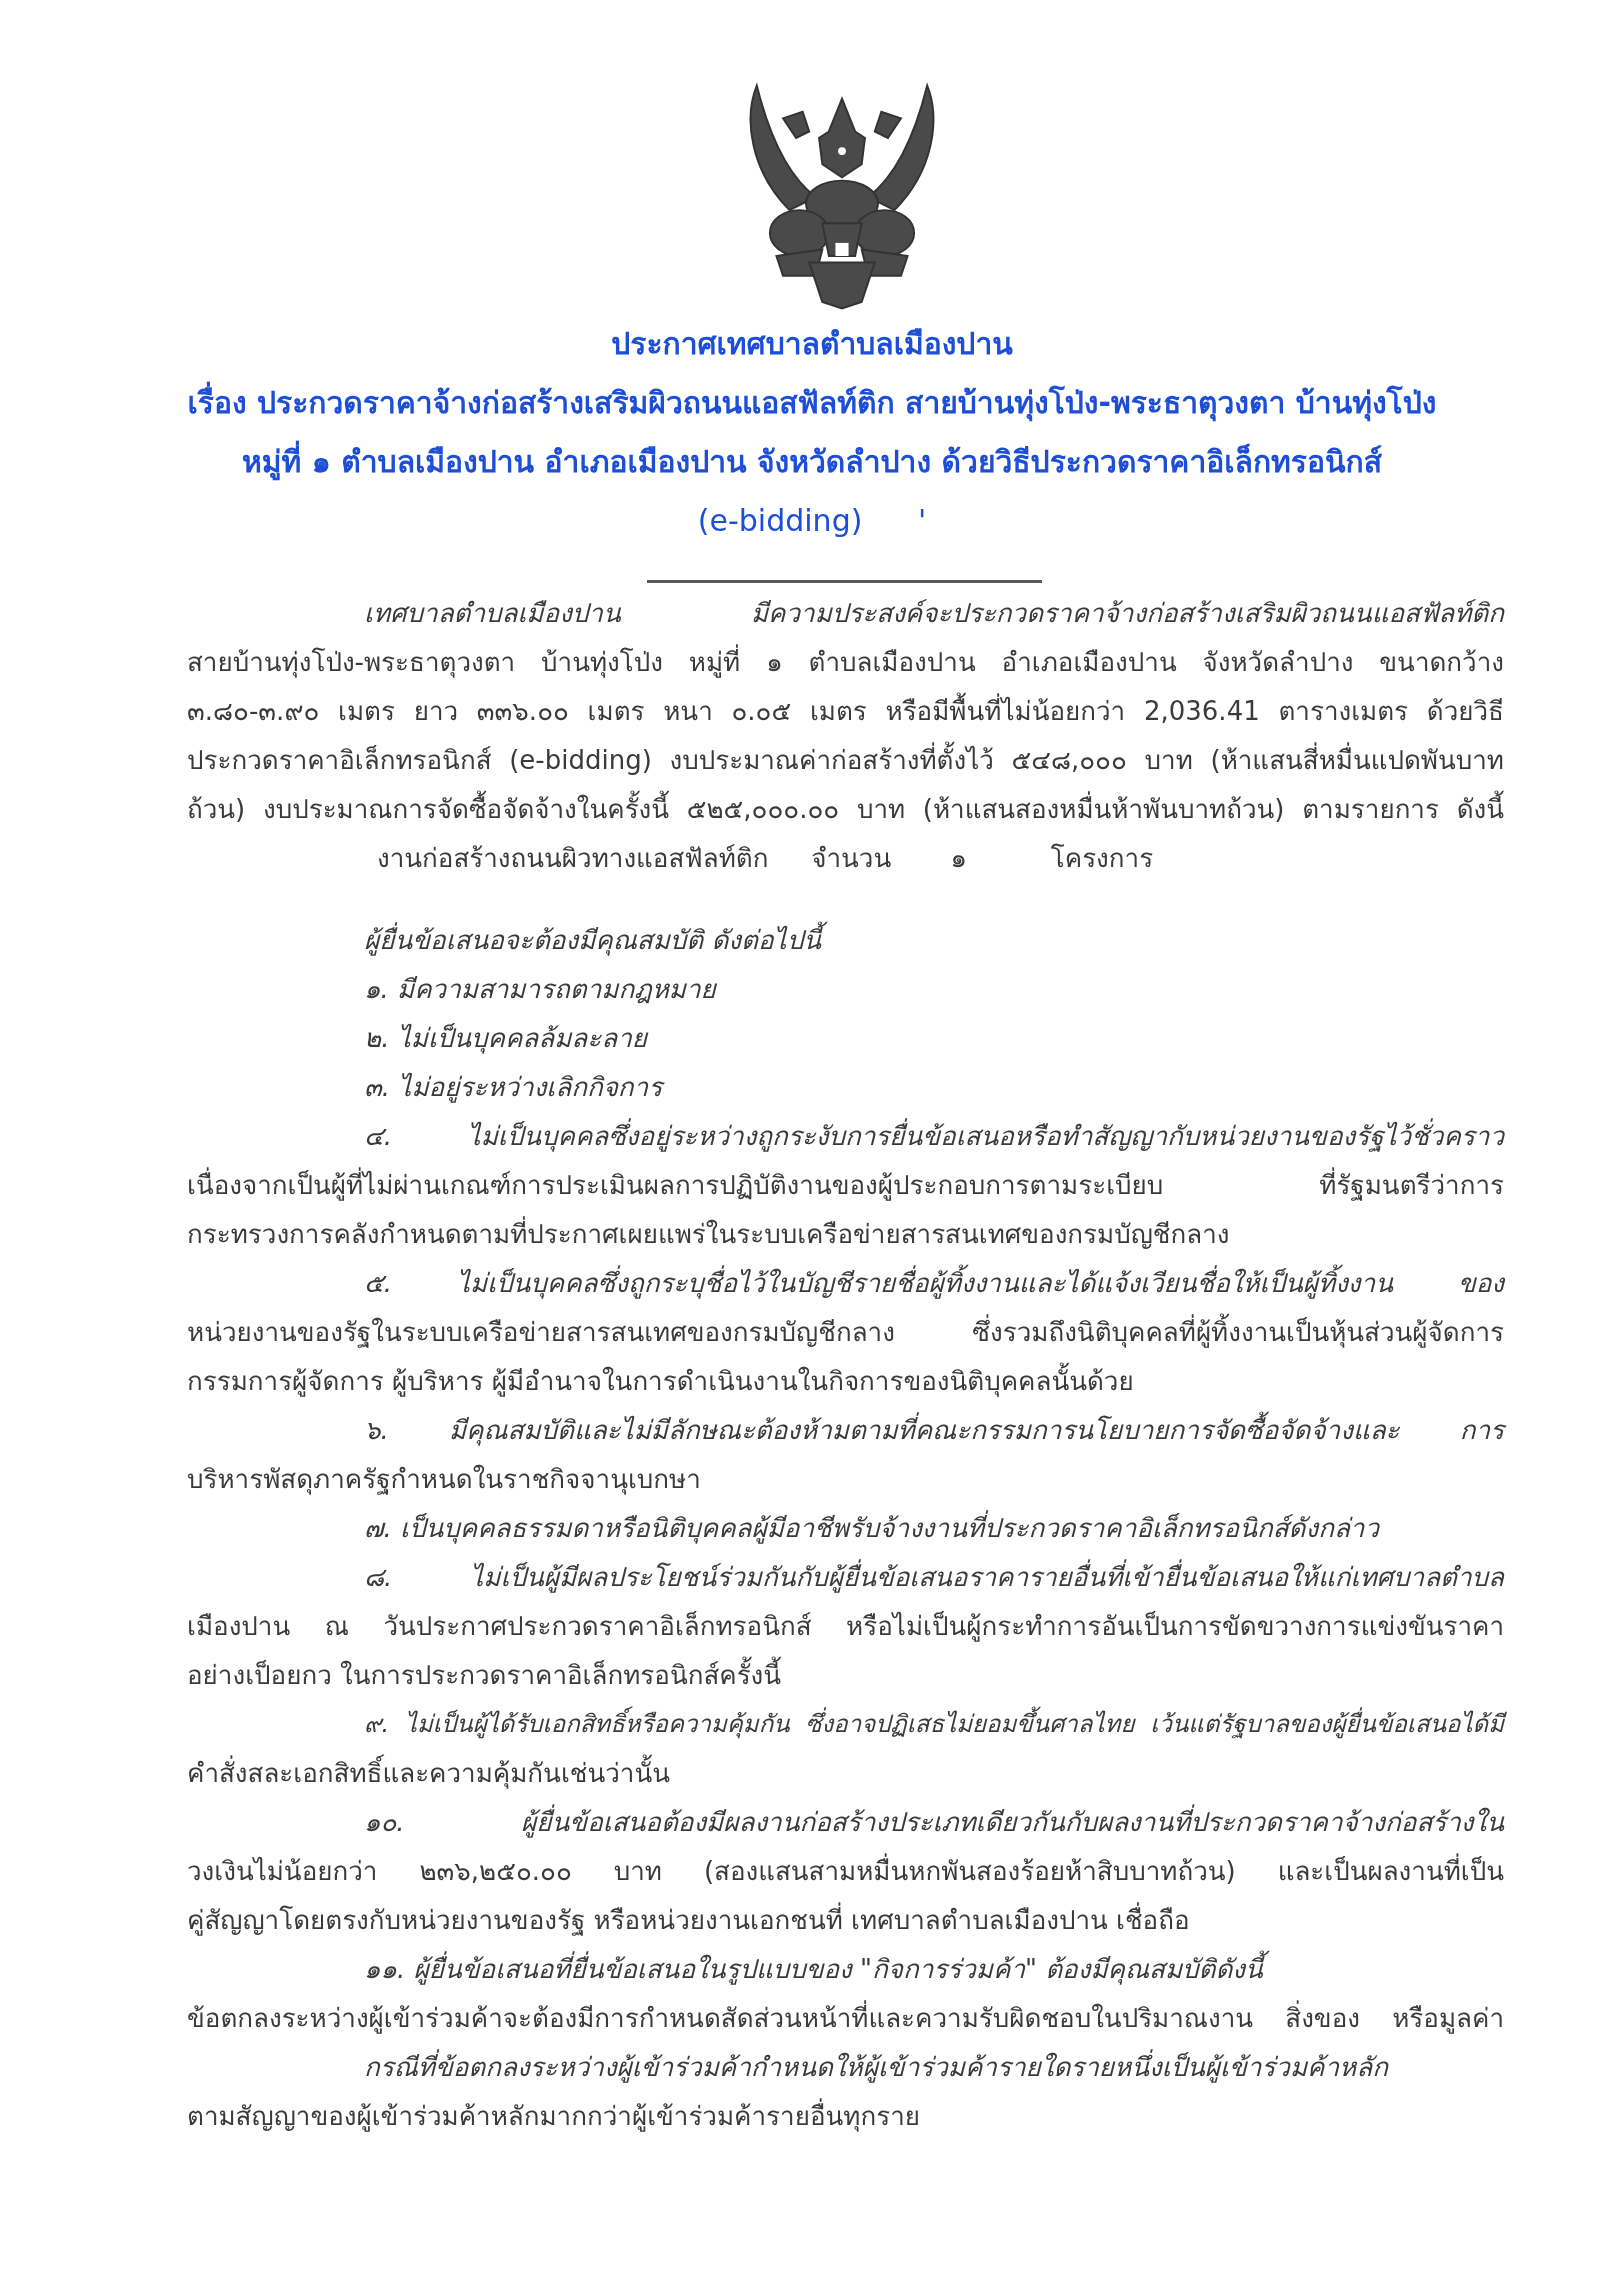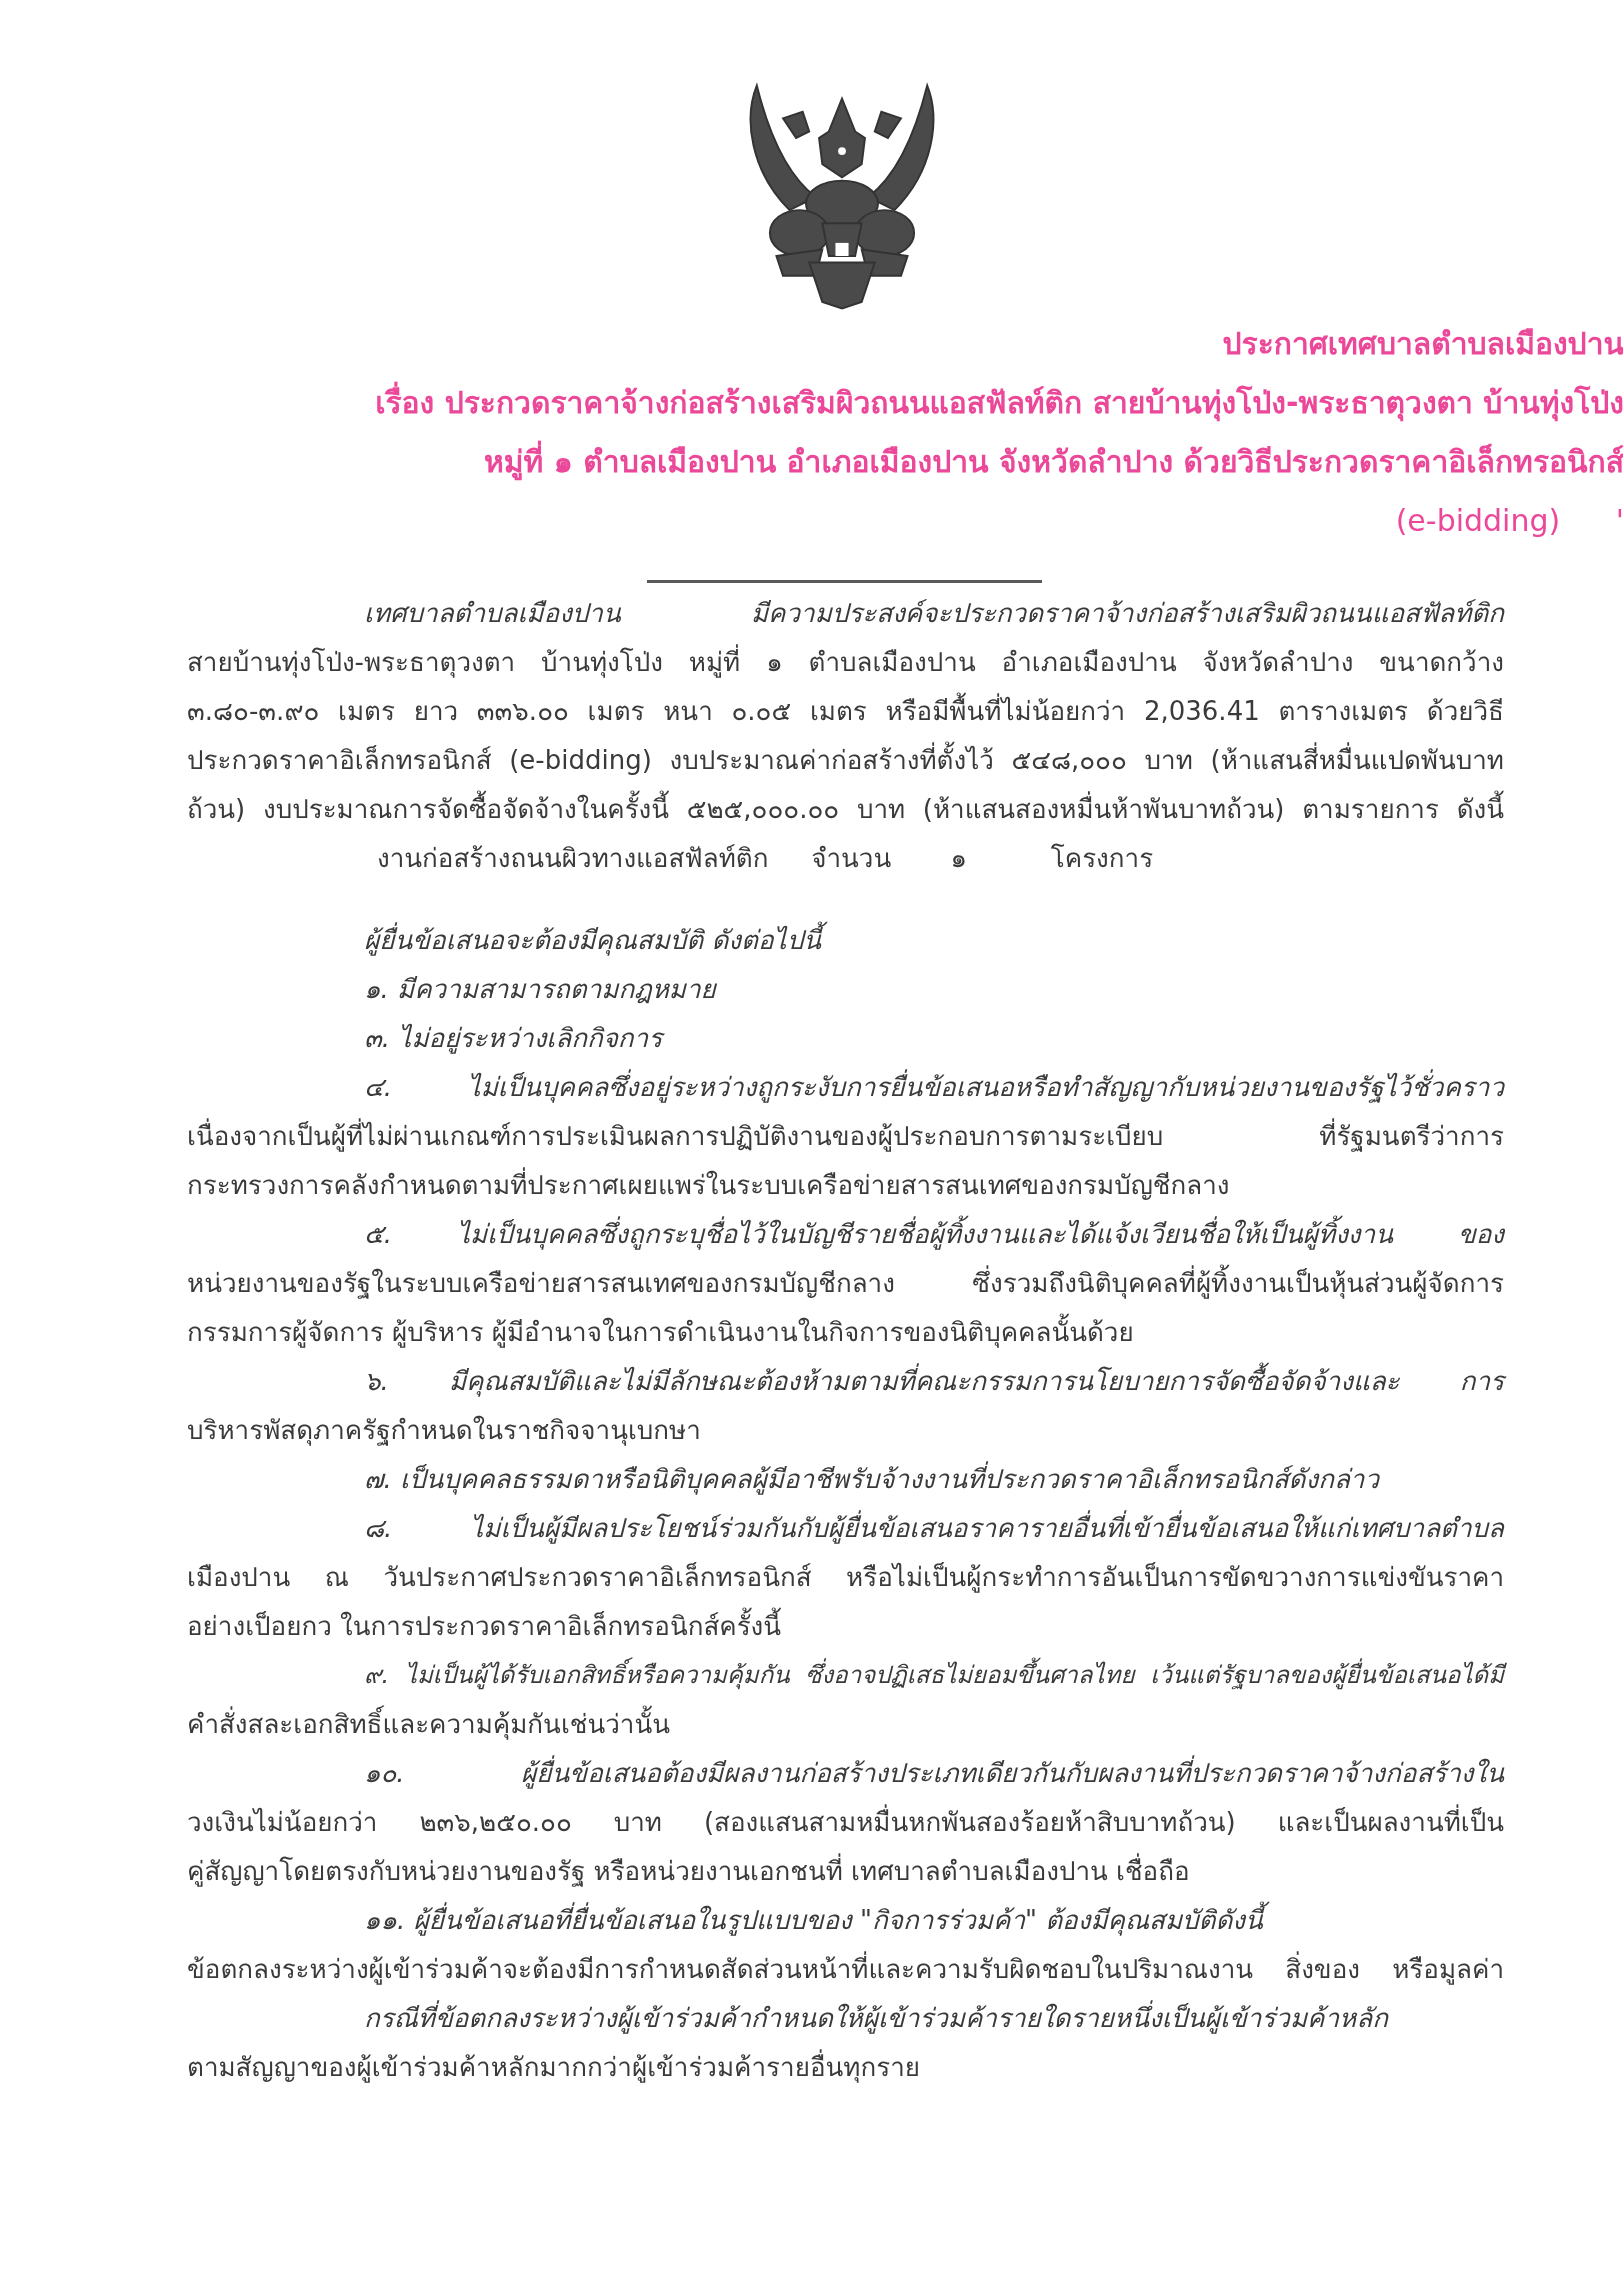--- a/index.html
+++ b/index.html
@@ -1,20 +1,20 @@
 <!DOCTYPE html>
 <html style="font-size:10.5px"><head>
 <meta charset="utf-8">
 <style>
   html, body { margin: 0; padding: 0; background: #ffffff; }
   body { width: 1624px; height: 2295px; position: relative; overflow: hidden;
          font-family: "DejaVu Sans", "Liberation Sans", sans-serif; color: #3a3a3a; }
   .emblem { position: absolute; left: 737px; top: 79px; width: 210px; height: 236px; }
-  .title-block { position: absolute; left: 0; width: 1624px; top: 314px; text-align: right;
-                 font-weight: bold; font-size: 30px; line-height: 59px; color: #ec4899; }
+  .title-block { position: absolute; left: 0; width: 1624px; top: 314px; text-align: center;
+                 font-weight: bold; font-size: 30px; line-height: 59px; color: #1d4ed8; }
   .title-block div { white-space: nowrap; }
   .divider { position: absolute; left: 647px; top: 580px; width: 395px; height: 2.6px; background: #5a5a5a; }
   .body { position: absolute; left: 187px; top: 589px; width: 1317px; font-size: 26px;
           line-height: 49px; color: #3a3a3a; }
   .line { white-space: nowrap; height: 49px; }
   .indent { padding-left: 177px; font-style: italic; }
   .just { text-align: justify; text-align-last: justify; }
   .item-row { padding-left: 190px; }
   .item-row span { display: inline-block; }
   .gap { height: 33px; }
@@ -66,20 +66,21 @@
   <div class="line item-row">
     <span style="width:426px;">งานก่อสร้างถนนผิวทางแอสฟัลท์ติก</span>
     <span style="width:131px;">จำนวน</span>
     <span style="width:92px;">๑</span>
     <span>โครงการ</span>
   </div>
   <div class="gap"></div>
 
   <div class="line indent">ผู้ยื่นข้อเสนอจะต้องมีคุณสมบัติ ดังต่อไปนี้</div>
   <div class="line indent">๑. มีความสามารถตามกฎหมาย</div>
+  <div class="line indent">๒. ไม่เป็นบุคคลล้มละลาย</div>
   <div class="line indent">๓. ไม่อยู่ระหว่างเลิกกิจการ</div>
 
   <div class="line just indent">๔. ไม่เป็นบุคคลซึ่งอยู่ระหว่างถูกระงับการยื่นข้อเสนอหรือทำสัญญากับหน่วยงานของรัฐไว้ชั่วคราว</div>
   <div class="line just">เนื่องจากเป็นผู้ที่ไม่ผ่านเกณฑ์การประเมินผลการปฏิบัติงานของผู้ประกอบการตามระเบียบ ที่รัฐมนตรีว่าการ</div>
   <div class="line">กระทรวงการคลังกำหนดตามที่ประกาศเผยแพร่ในระบบเครือข่ายสารสนเทศของกรมบัญชีกลาง</div>
 
   <div class="line just indent">๕. ไม่เป็นบุคคลซึ่งถูกระบุชื่อไว้ในบัญชีรายชื่อผู้ทิ้งงานและได้แจ้งเวียนชื่อให้เป็นผู้ทิ้งงาน ของ</div>
   <div class="line just">หน่วยงานของรัฐในระบบเครือข่ายสารสนเทศของกรมบัญชีกลาง ซึ่งรวมถึงนิติบุคคลที่ผู้ทิ้งงานเป็นหุ้นส่วนผู้จัดการ</div>
   <div class="line">กรรมการผู้จัดการ ผู้บริหาร ผู้มีอำนาจในการดำเนินงานในกิจการของนิติบุคคลนั้นด้วย</div>
 

